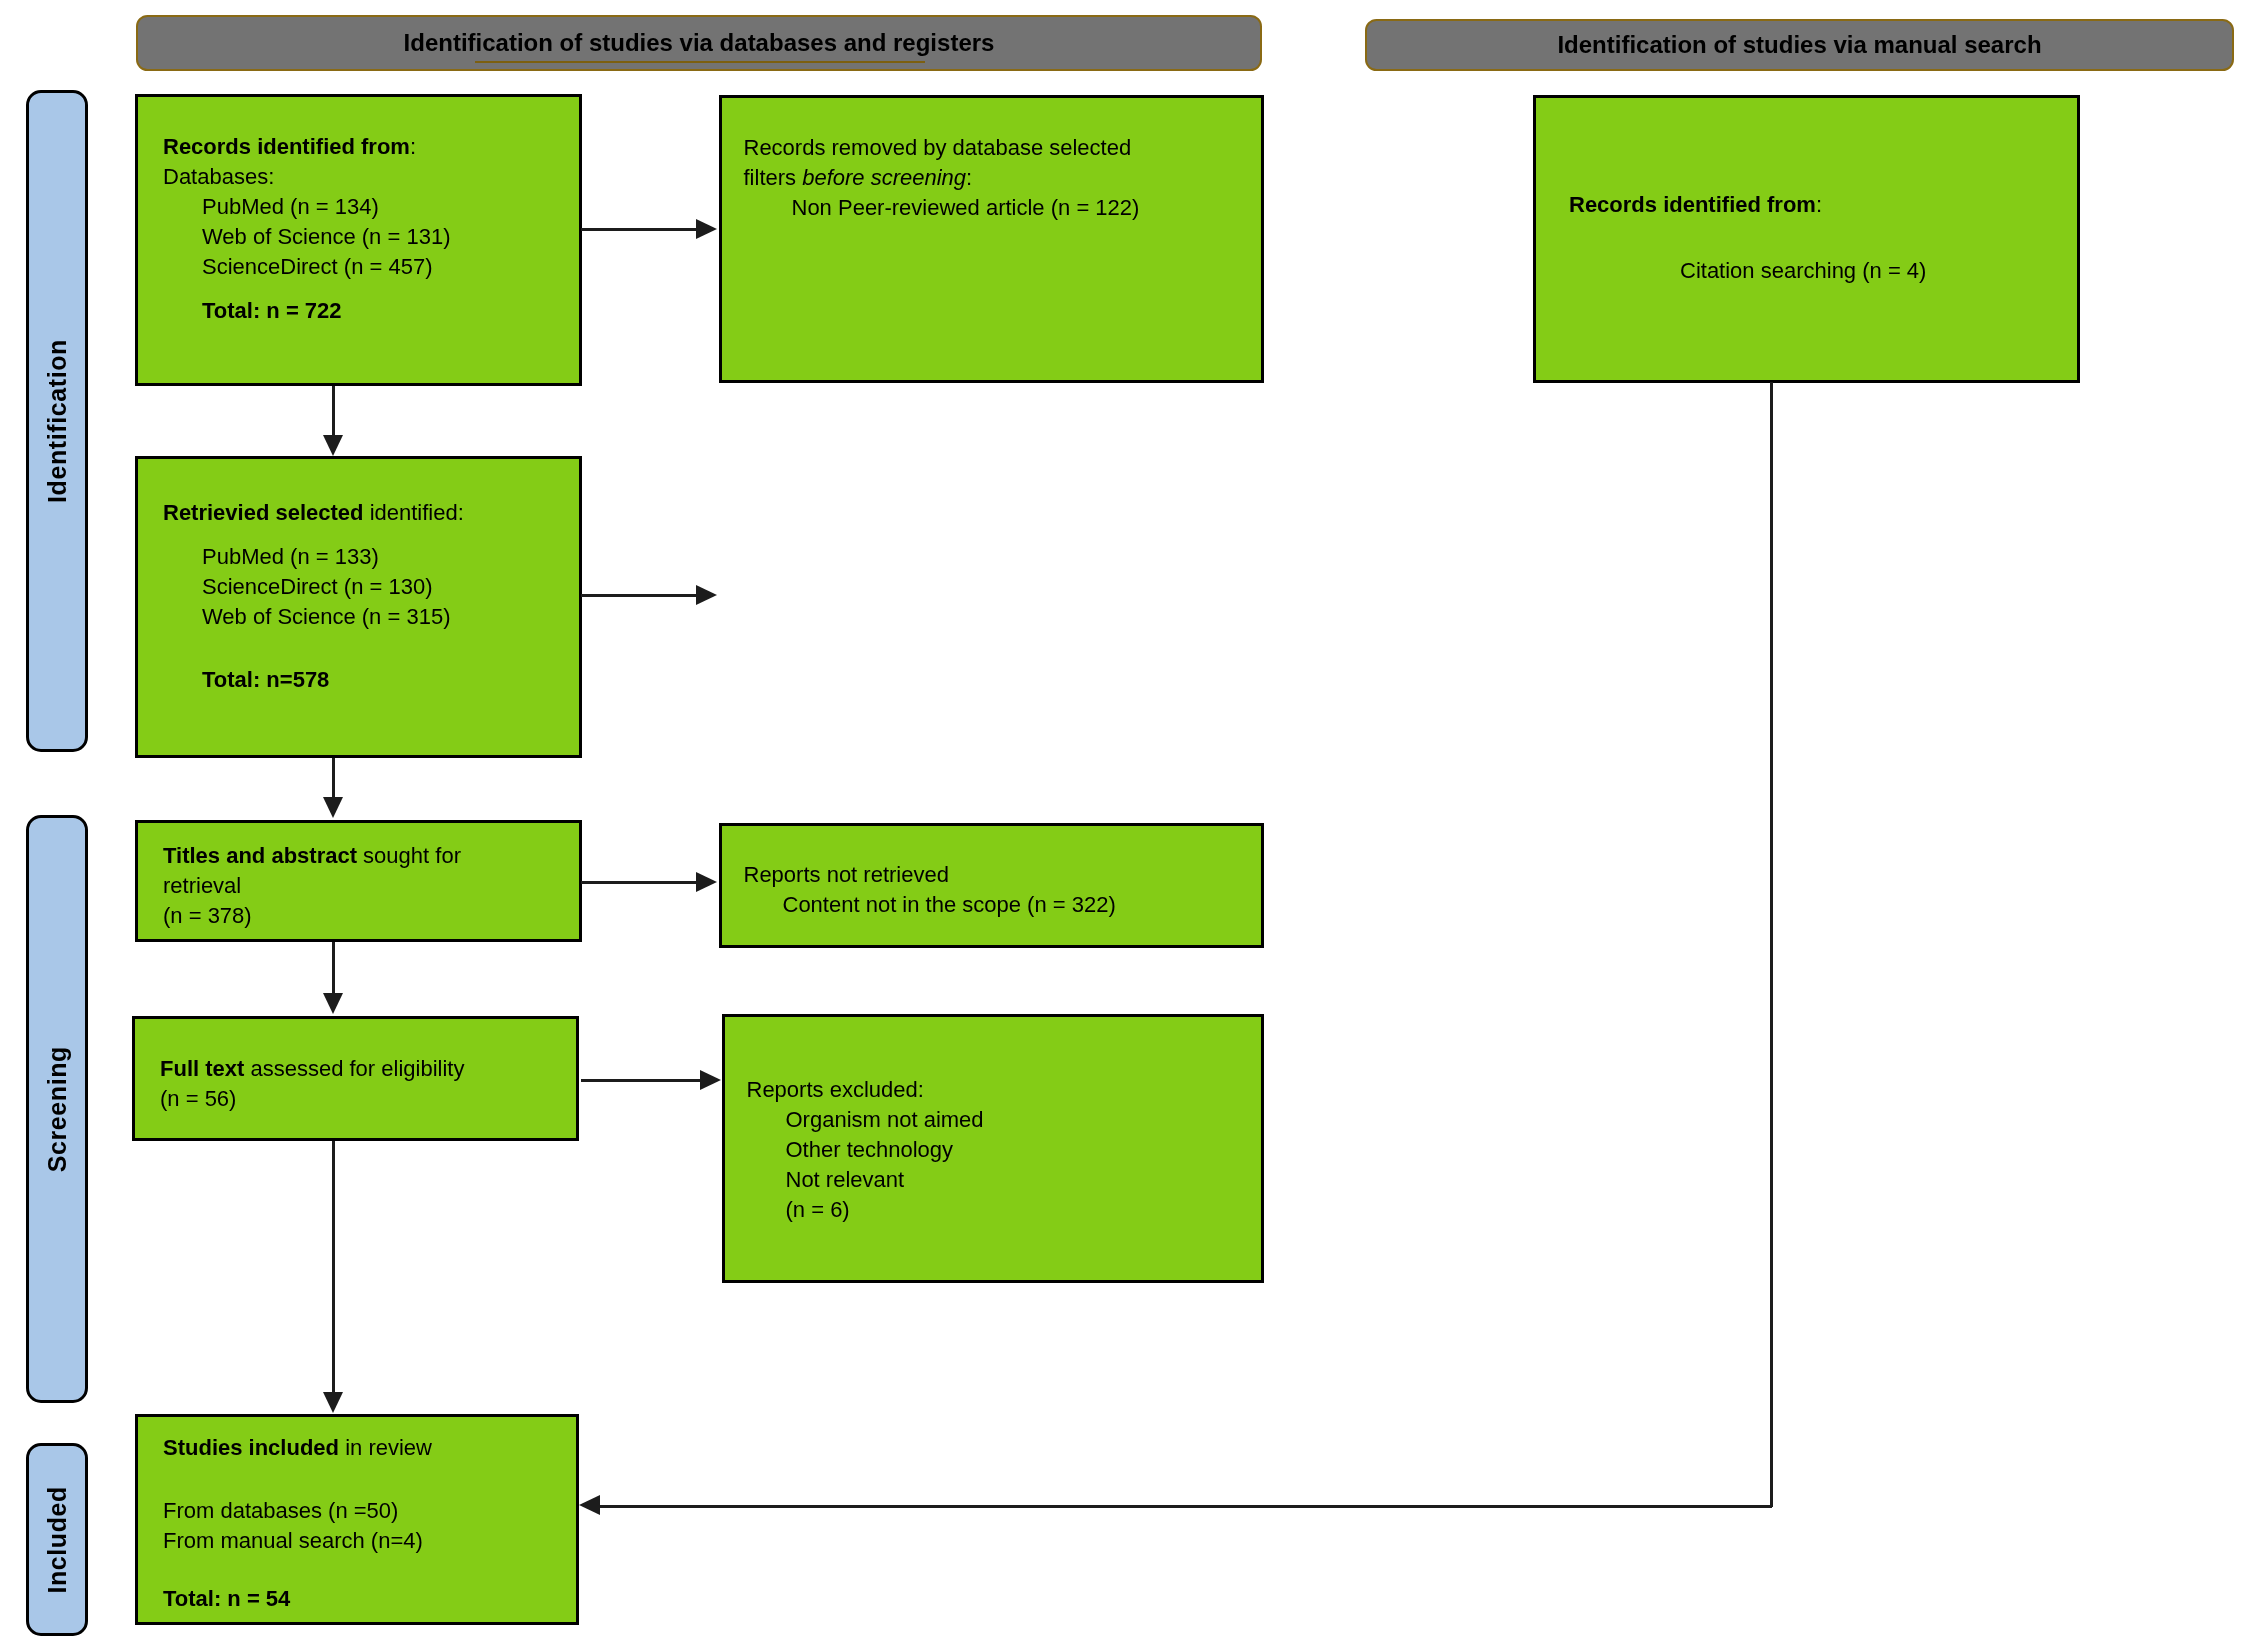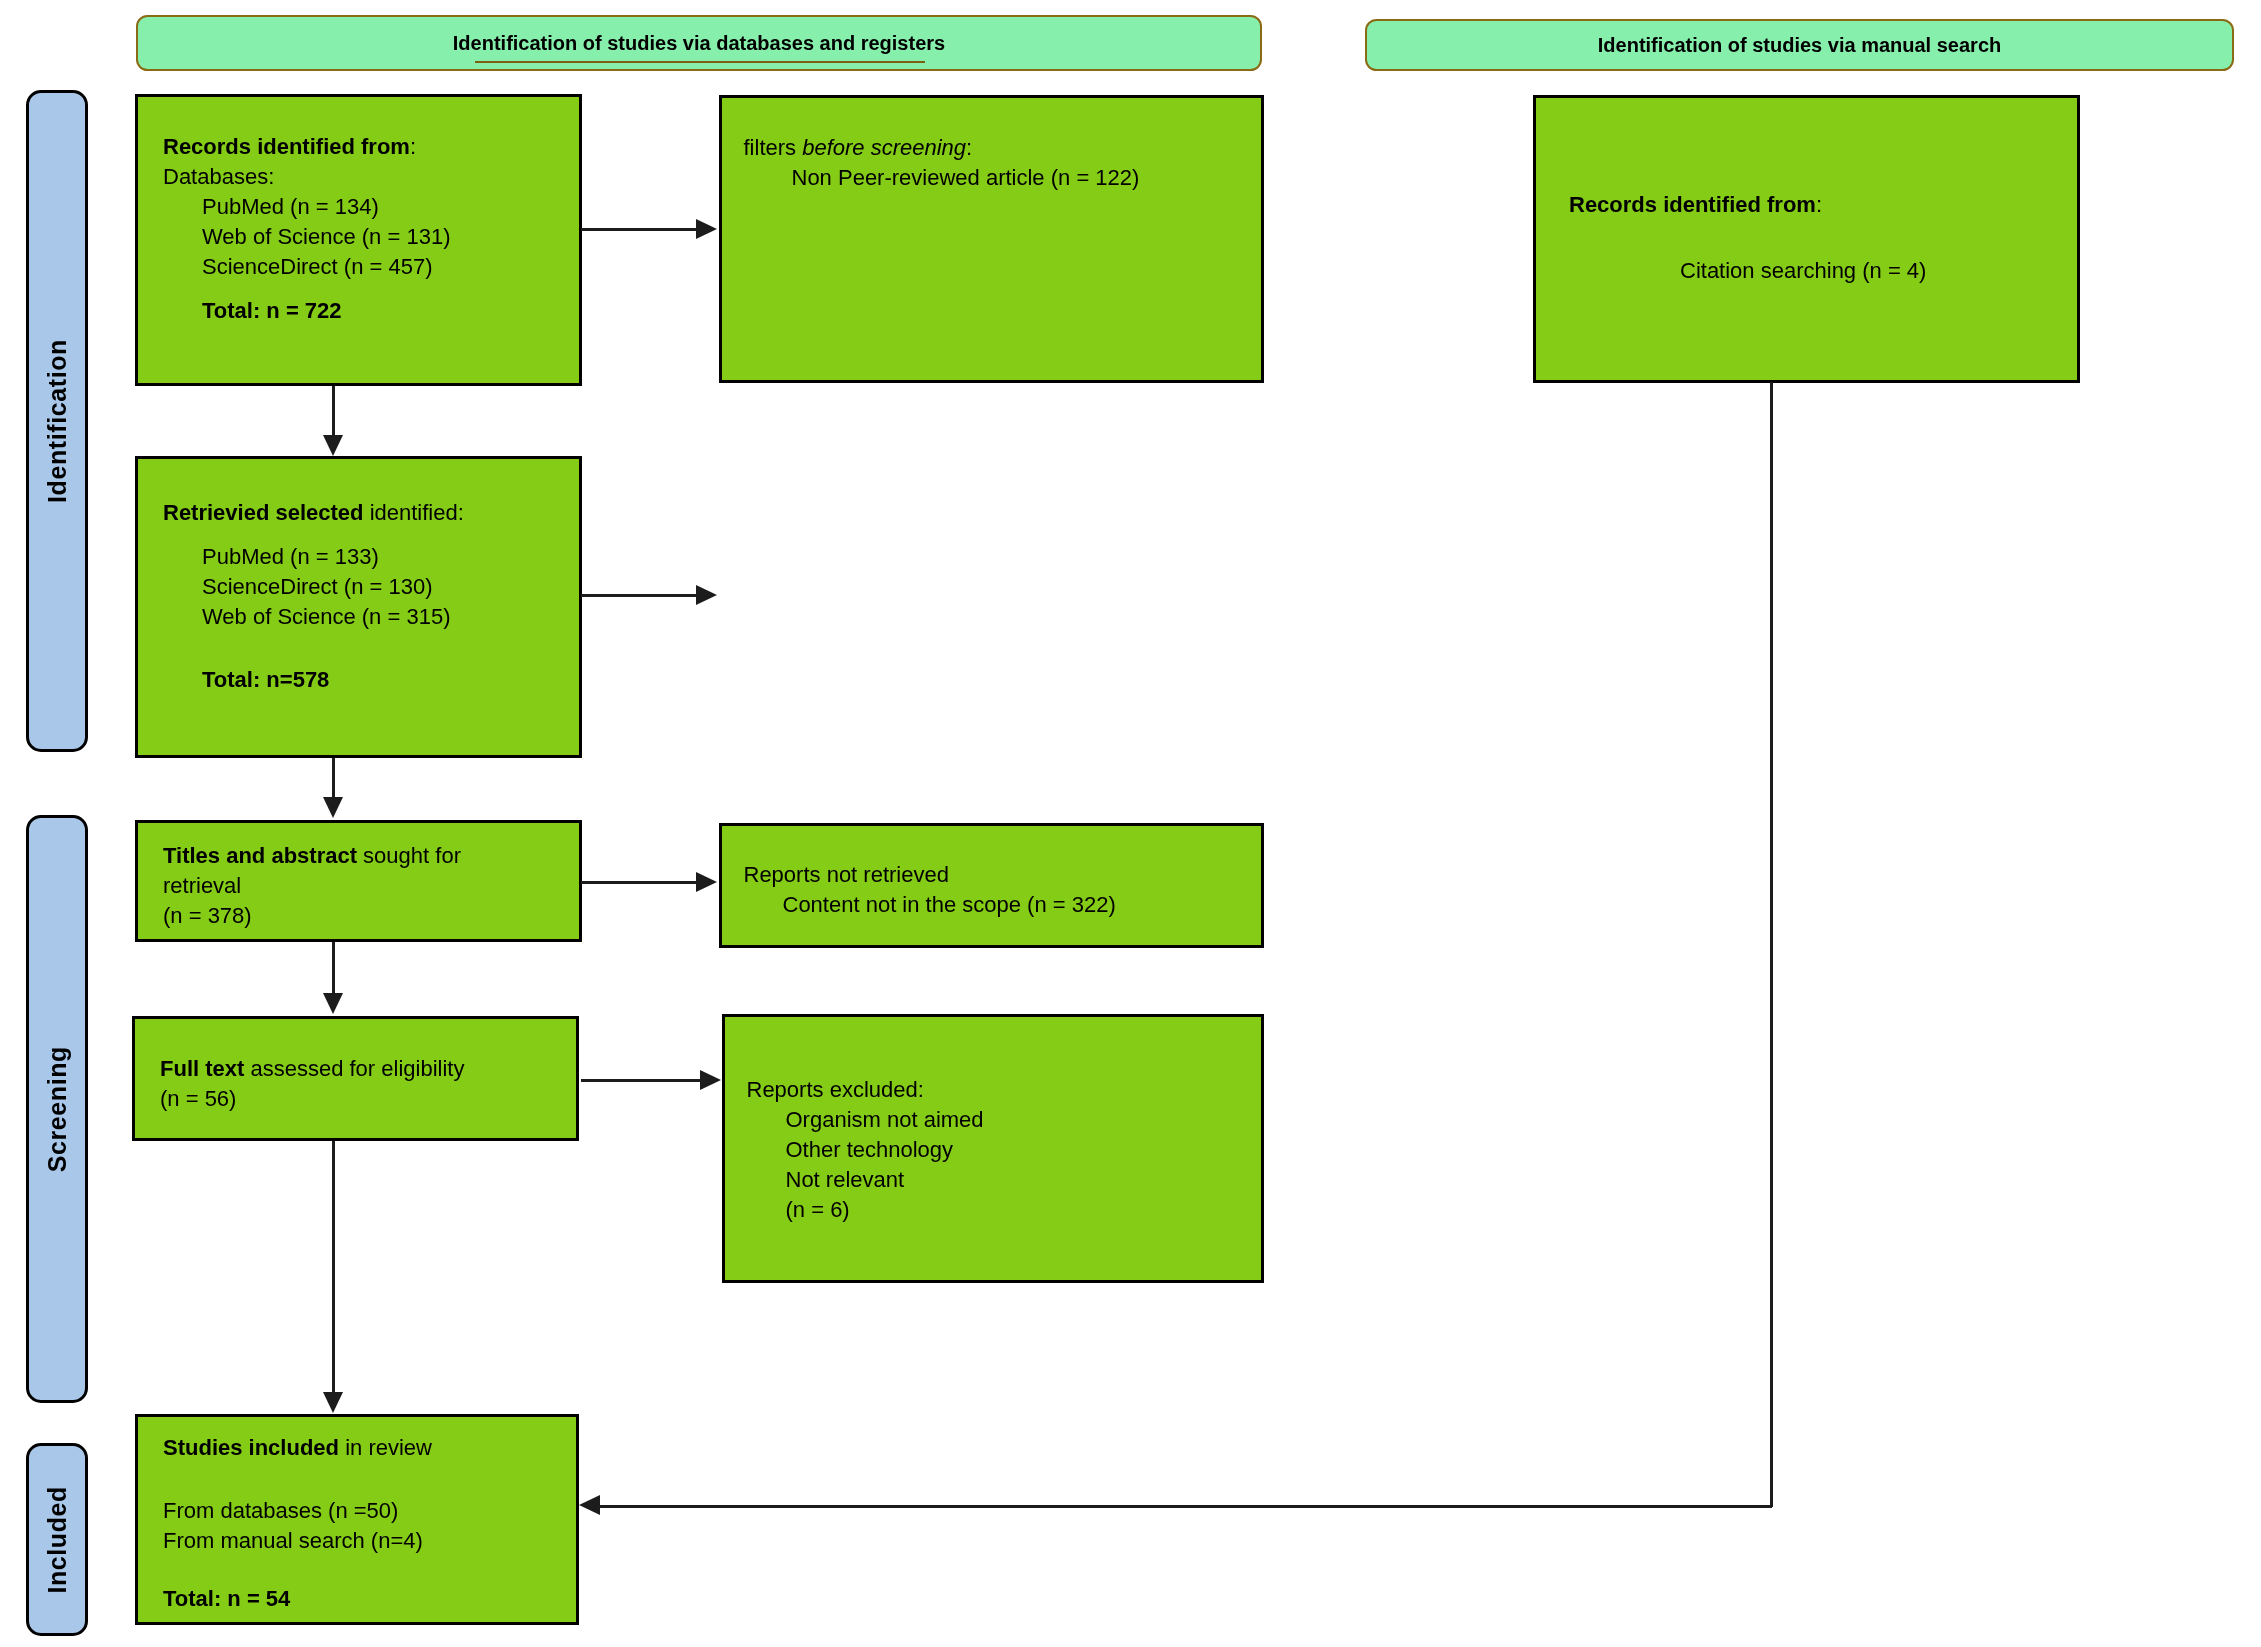--- a/index.html
+++ b/index.html
@@ -6,25 +6,25 @@
   .canvas{
     position:relative;
     width:2261px;height:1648px;
     background:#ffffff;
     font-family:"Liberation Sans", sans-serif;
     color:#000;
   }
   
   .banner{
     position:absolute;
-    background:#86efac;
+    background:#737373;
     border:2.5px solid #8a6a14;
     border-radius:11.4px;
     display:flex;align-items:center;justify-content:center;
-    font-weight:bold;font-size:20px;
+    font-weight:bold;font-size:24px;
     box-sizing:border-box;
   }
   .banner-left{left:136px;top:15px;width:1126px;height:56px;}
   .banner-right{left:1365px;top:19px;width:869px;height:52px;}
   .banner-underline{
     position:absolute;left:337px;top:44px;width:450px;height:1.9px;
     background:#7c5f10;
   }
   
   .stage{
@@ -102,20 +102,21 @@
   <div class="node b1">
     <div class="ln"><b>Records identified from</b><span>:</span></div>
     <div class="ln">Databases:</div>
     <div class="ln ind">PubMed (n = 134)</div>
     <div class="ln ind">Web of Science (n = 131)</div>
     <div class="ln ind">ScienceDirect (n = 457)</div>
     <div class="ln ind gap48"><b>Total: n = 722</b></div>
   </div>
 
   <div class="node b2">
+    <div class="ln">Records removed by database selected</div>
     <div class="ln"><span>filters </span><i>before screening</i><span>:</span></div>
     <div class="ln ind2">Non Peer-reviewed article (n = 122)</div>
   </div>
 
   <div class="node b3">
     <div class="ln"><b>Records identified from</b><span>:</span></div>
     <div class="ln ind3 gap57">Citation searching (n = 4)</div>
   </div>
 
   <div class="node b4">

